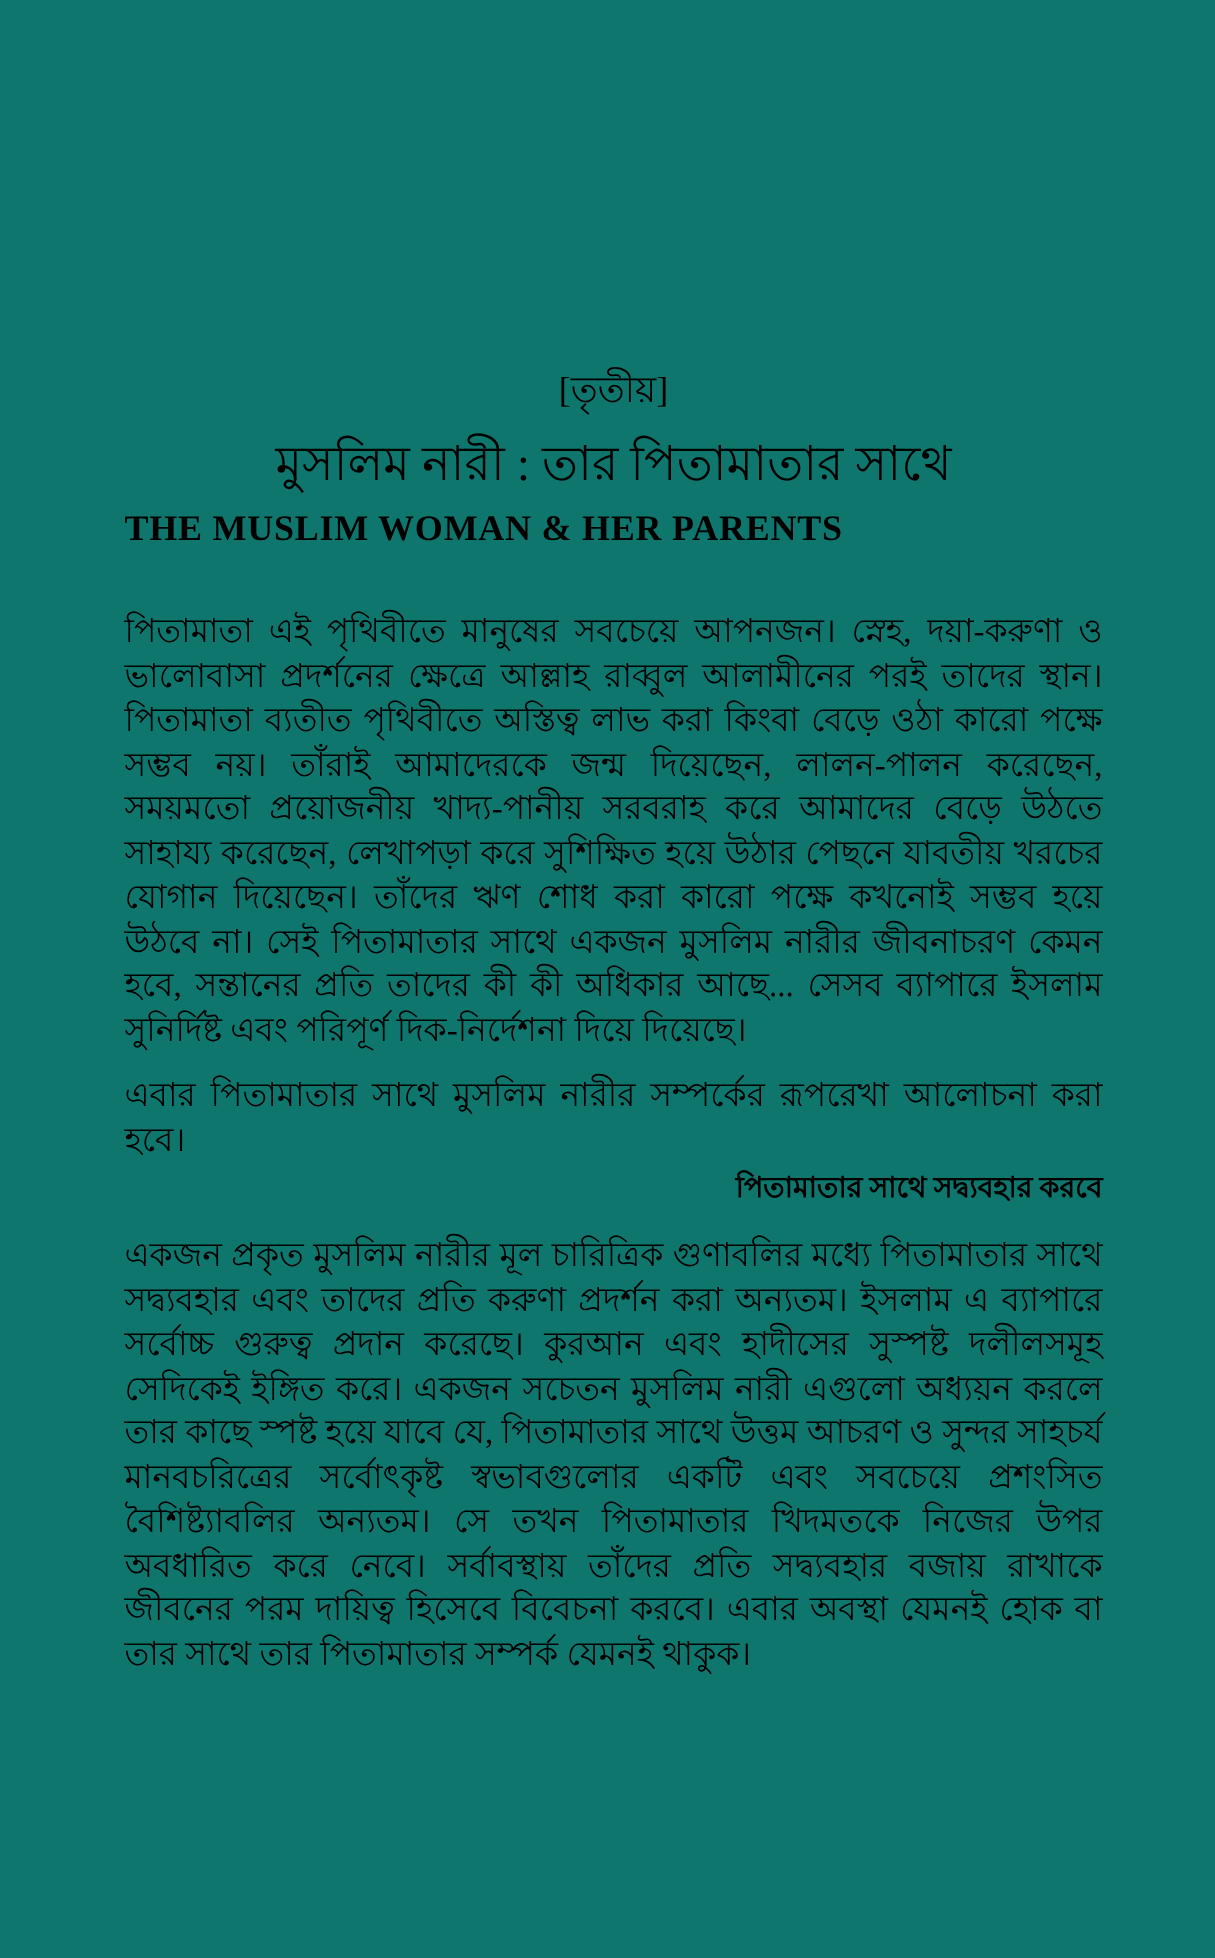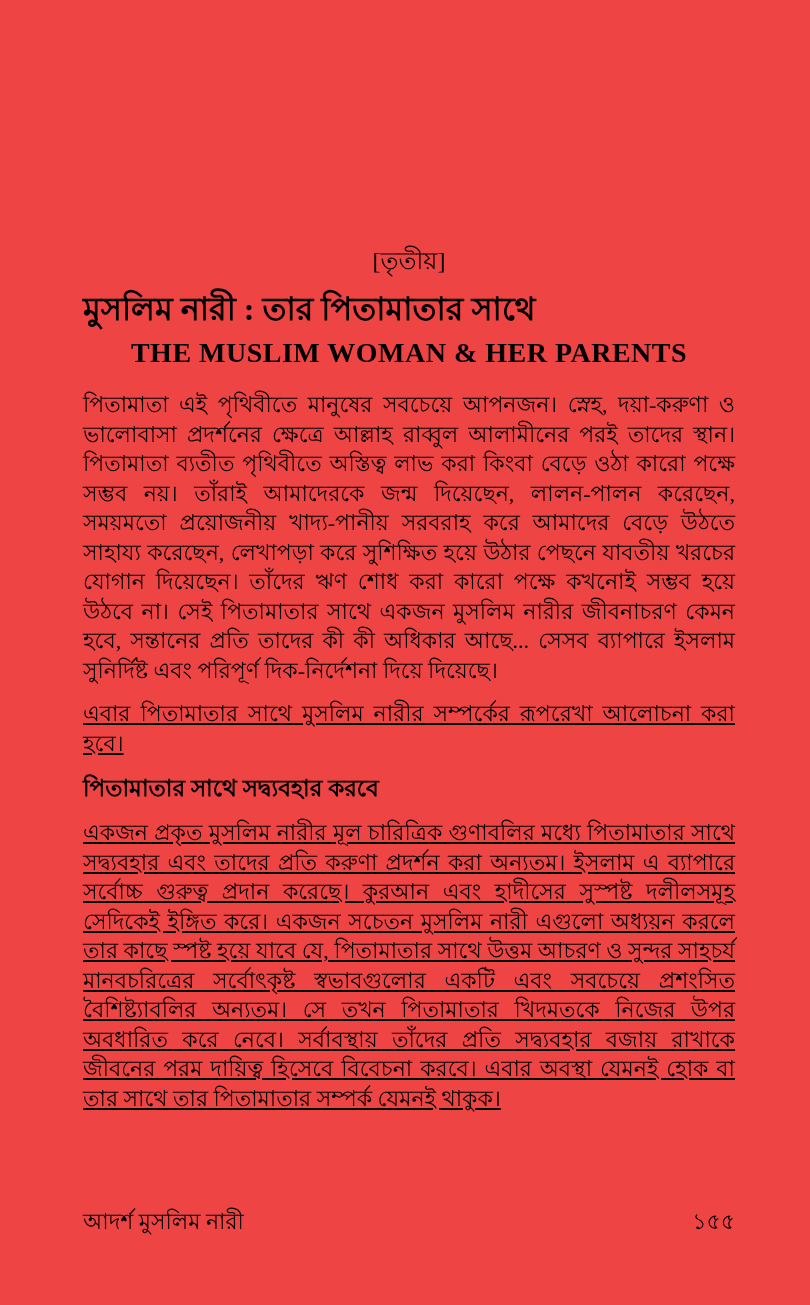--- a/index.html
+++ b/index.html
@@ -2,62 +2,61 @@
 <html><head>
 <meta charset="utf-8">
 <style>
   * { margin: 0; padding: 0; box-sizing: border-box; }
   html, body { background: #ffffff; }
   .page {
     position: relative;
     width: 810px;
     height: 1305px;
     margin: 0 auto;
-    background: #ef4444;
+    background: #0f766e;
     color: #000000;
     font-family: "Liberation Serif", "DejaVu Serif", serif;
     overflow: hidden;
   }
   .content {
     padding: 246px 75px 0 83px;
   }
   .chapter-tag {
     text-align: center;
     font-size: 24px;
     line-height: 30px;
   }
   .title-bn {
+    text-align: center;
     font-size: 32px;
-    font-weight: bold;
+    font-weight: normal;
     line-height: 42px;
     margin-top: 12px;
   }
   .title-en {
-    text-align: center;
-    font-size: 28px;
+    font-size: 24px;
     line-height: 34px;
     margin-top: 6px;
     letter-spacing: 0.5px;
   }
   .body-para {
     font-size: 22px;
     line-height: 29.5px;
     text-align: justify;
-    margin-top: 20px;
+    margin-top: 36px;
   }
   .body-para.tight {
     margin-top: 14px;
-    text-decoration: underline;
   }
   .section-heading {
-    font-size: 23px;
+    font-size: 19px;
     font-weight: bold;
     line-height: 30px;
-    margin-top: 16px;
-    text-align: left;
+    margin-top: 4px;
+    text-align: right;
   }
   .footer {
     position: absolute;
     left: 83px;
     right: 75px;
     top: 1208px;
     display: flex;
     justify-content: space-between;
     align-items: baseline;
     font-size: 22px;
@@ -81,17 +80,13 @@
     <p class="body-para tight">এবার পিতামাতার সাথে মুসলিম নারীর সম্পর্কের রূপরেখা আলোচনা করা হবে।</p>
 
     <h3 class="section-heading">পিতামাতার সাথে সদ্ব্যবহার করবে</h3>
 
     <p class="body-para tight">একজন প্রকৃত মুসলিম নারীর মূল চারিত্রিক গুণাবলির মধ্যে পিতামাতার সাথে সদ্ব্যবহার এবং তাদের প্রতি করুণা প্রদর্শন করা অন্যতম। ইসলাম এ ব্যাপারে সর্বোচ্চ গুরুত্ব প্রদান করেছে। কুরআন এবং হাদীসের সুস্পষ্ট দলীলসমূহ সেদিকেই ইঙ্গিত করে। একজন সচেতন মুসলিম নারী এগুলো অধ্যয়ন করলে তার কাছে স্পষ্ট হয়ে যাবে যে, পিতামাতার সাথে উত্তম আচরণ ও সুন্দর সাহচর্য মানবচরিত্রের সর্বোৎকৃষ্ট স্বভাবগুলোর একটি এবং সবচেয়ে প্রশংসিত বৈশিষ্ট্যাবলির অন্যতম। সে তখন পিতামাতার খিদমতকে নিজের উপর অবধারিত করে নেবে। সর্বাবস্থায় তাঁদের প্রতি সদ্ব্যবহার বজায় রাখাকে জীবনের পরম দায়িত্ব হিসেবে বিবেচনা করবে। এবার অবস্থা যেমনই হোক বা তার সাথে তার পিতামাতার সম্পর্ক যেমনই থাকুক।</p>
 
 
 
   </div>
 
-  <div class="footer">
-    <span>আদর্শ মুসলিম নারী</span>
-    <span>১৫৫</span>
-  </div>
 </div>
 
 </body></html>

